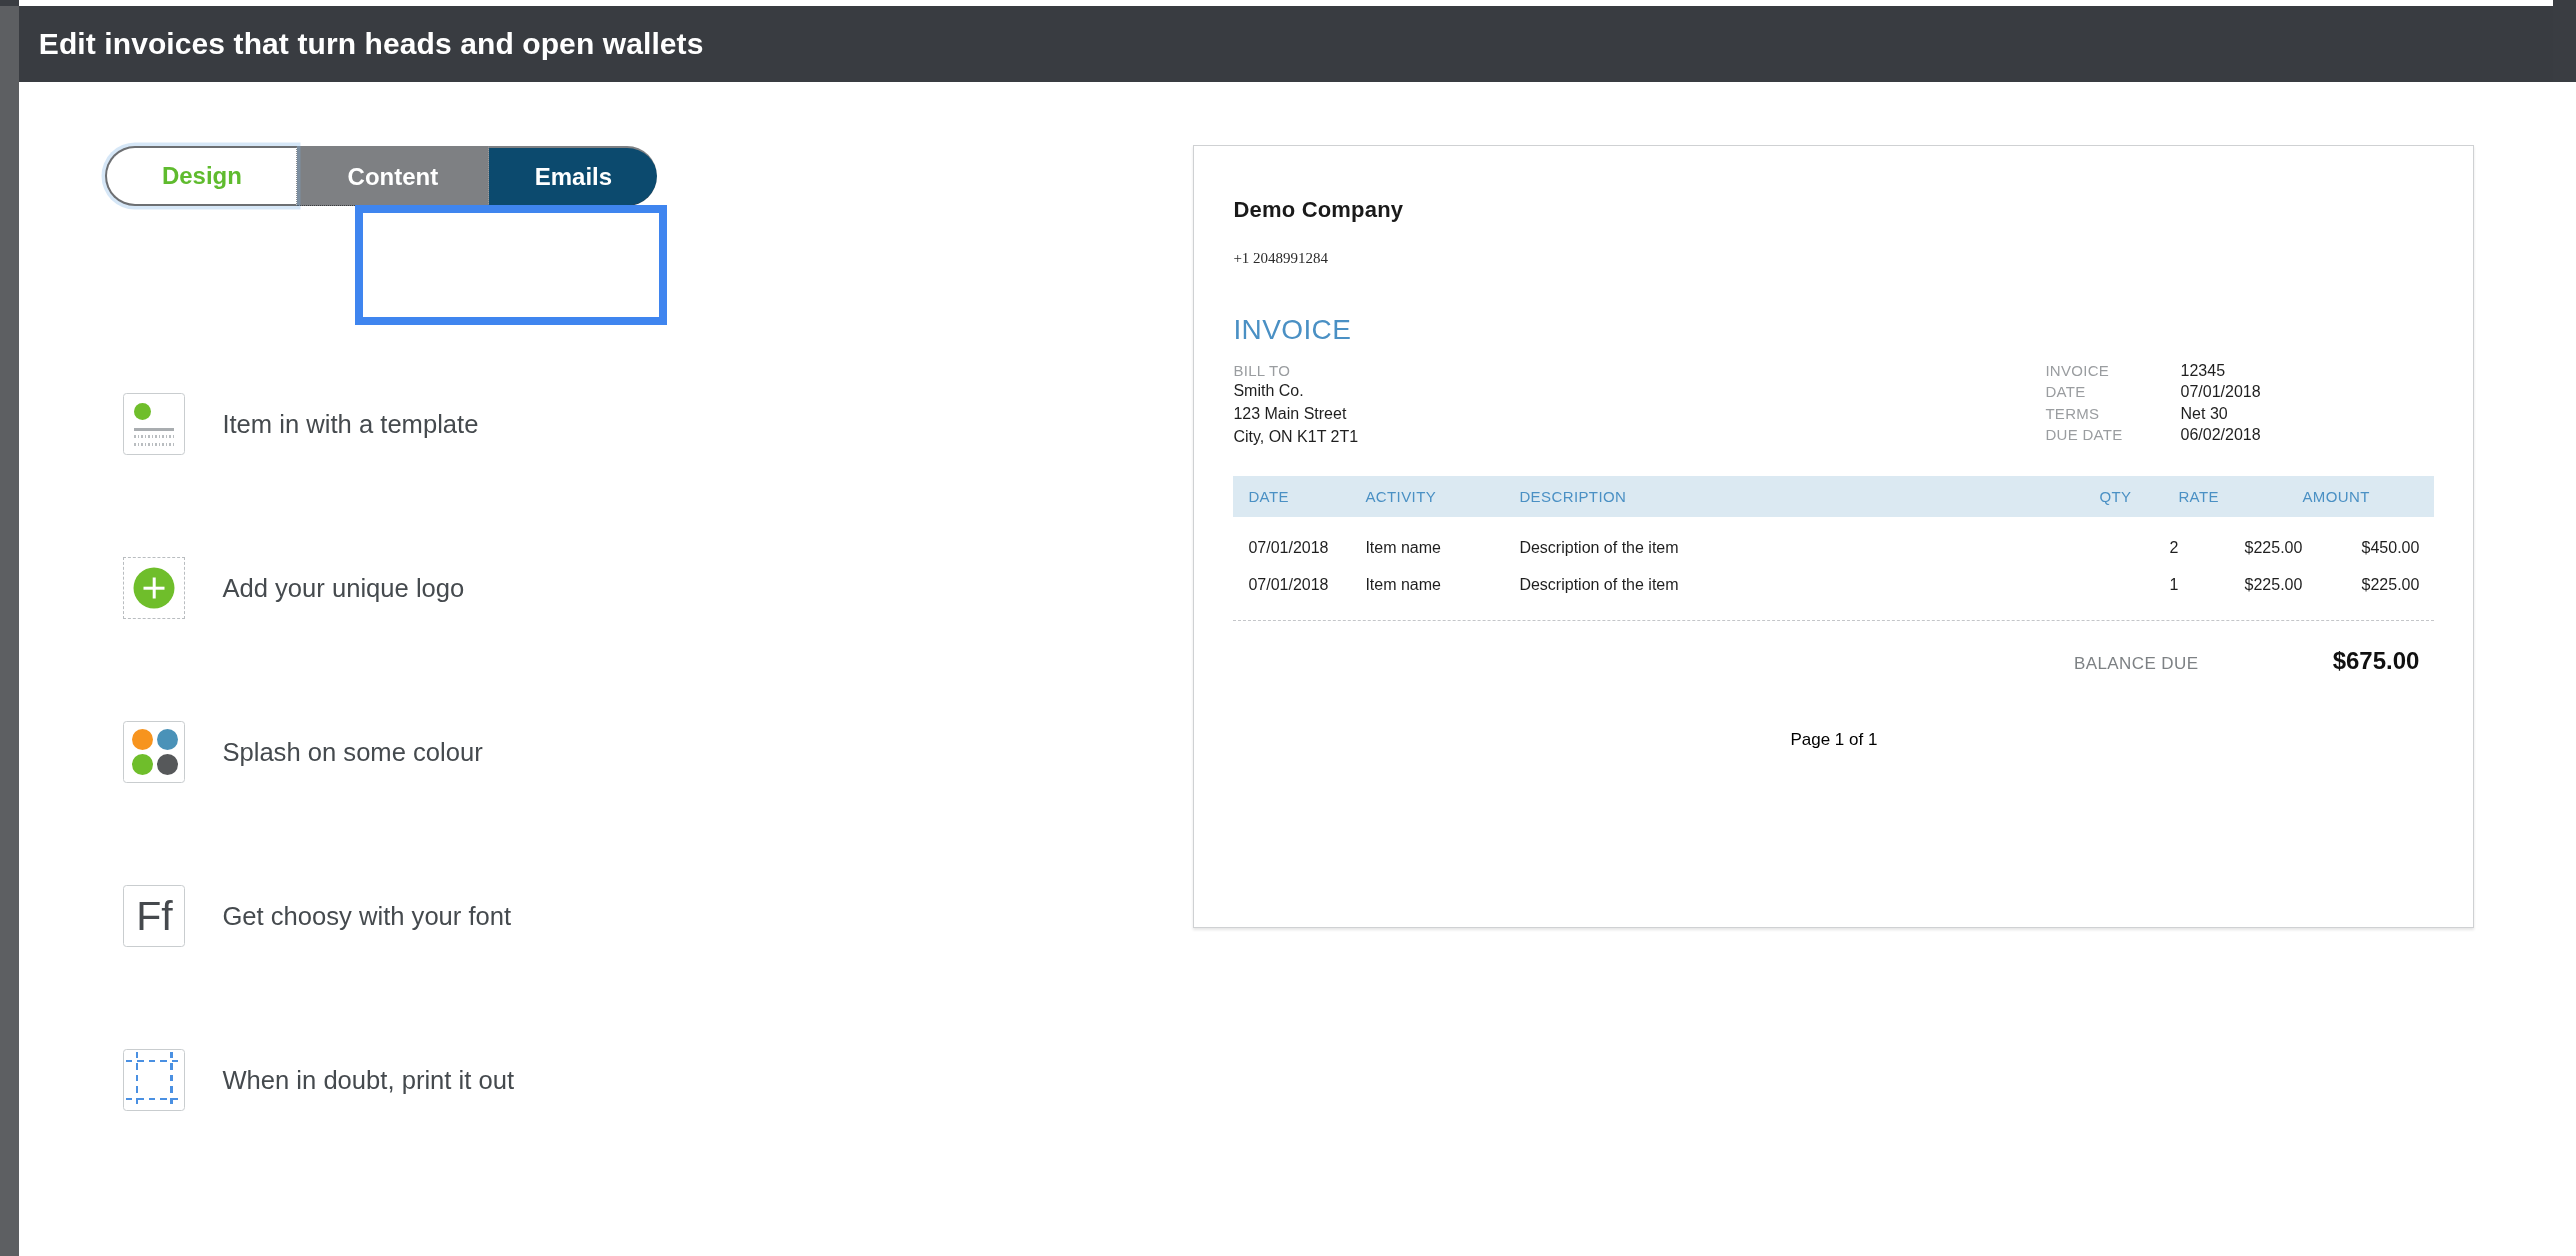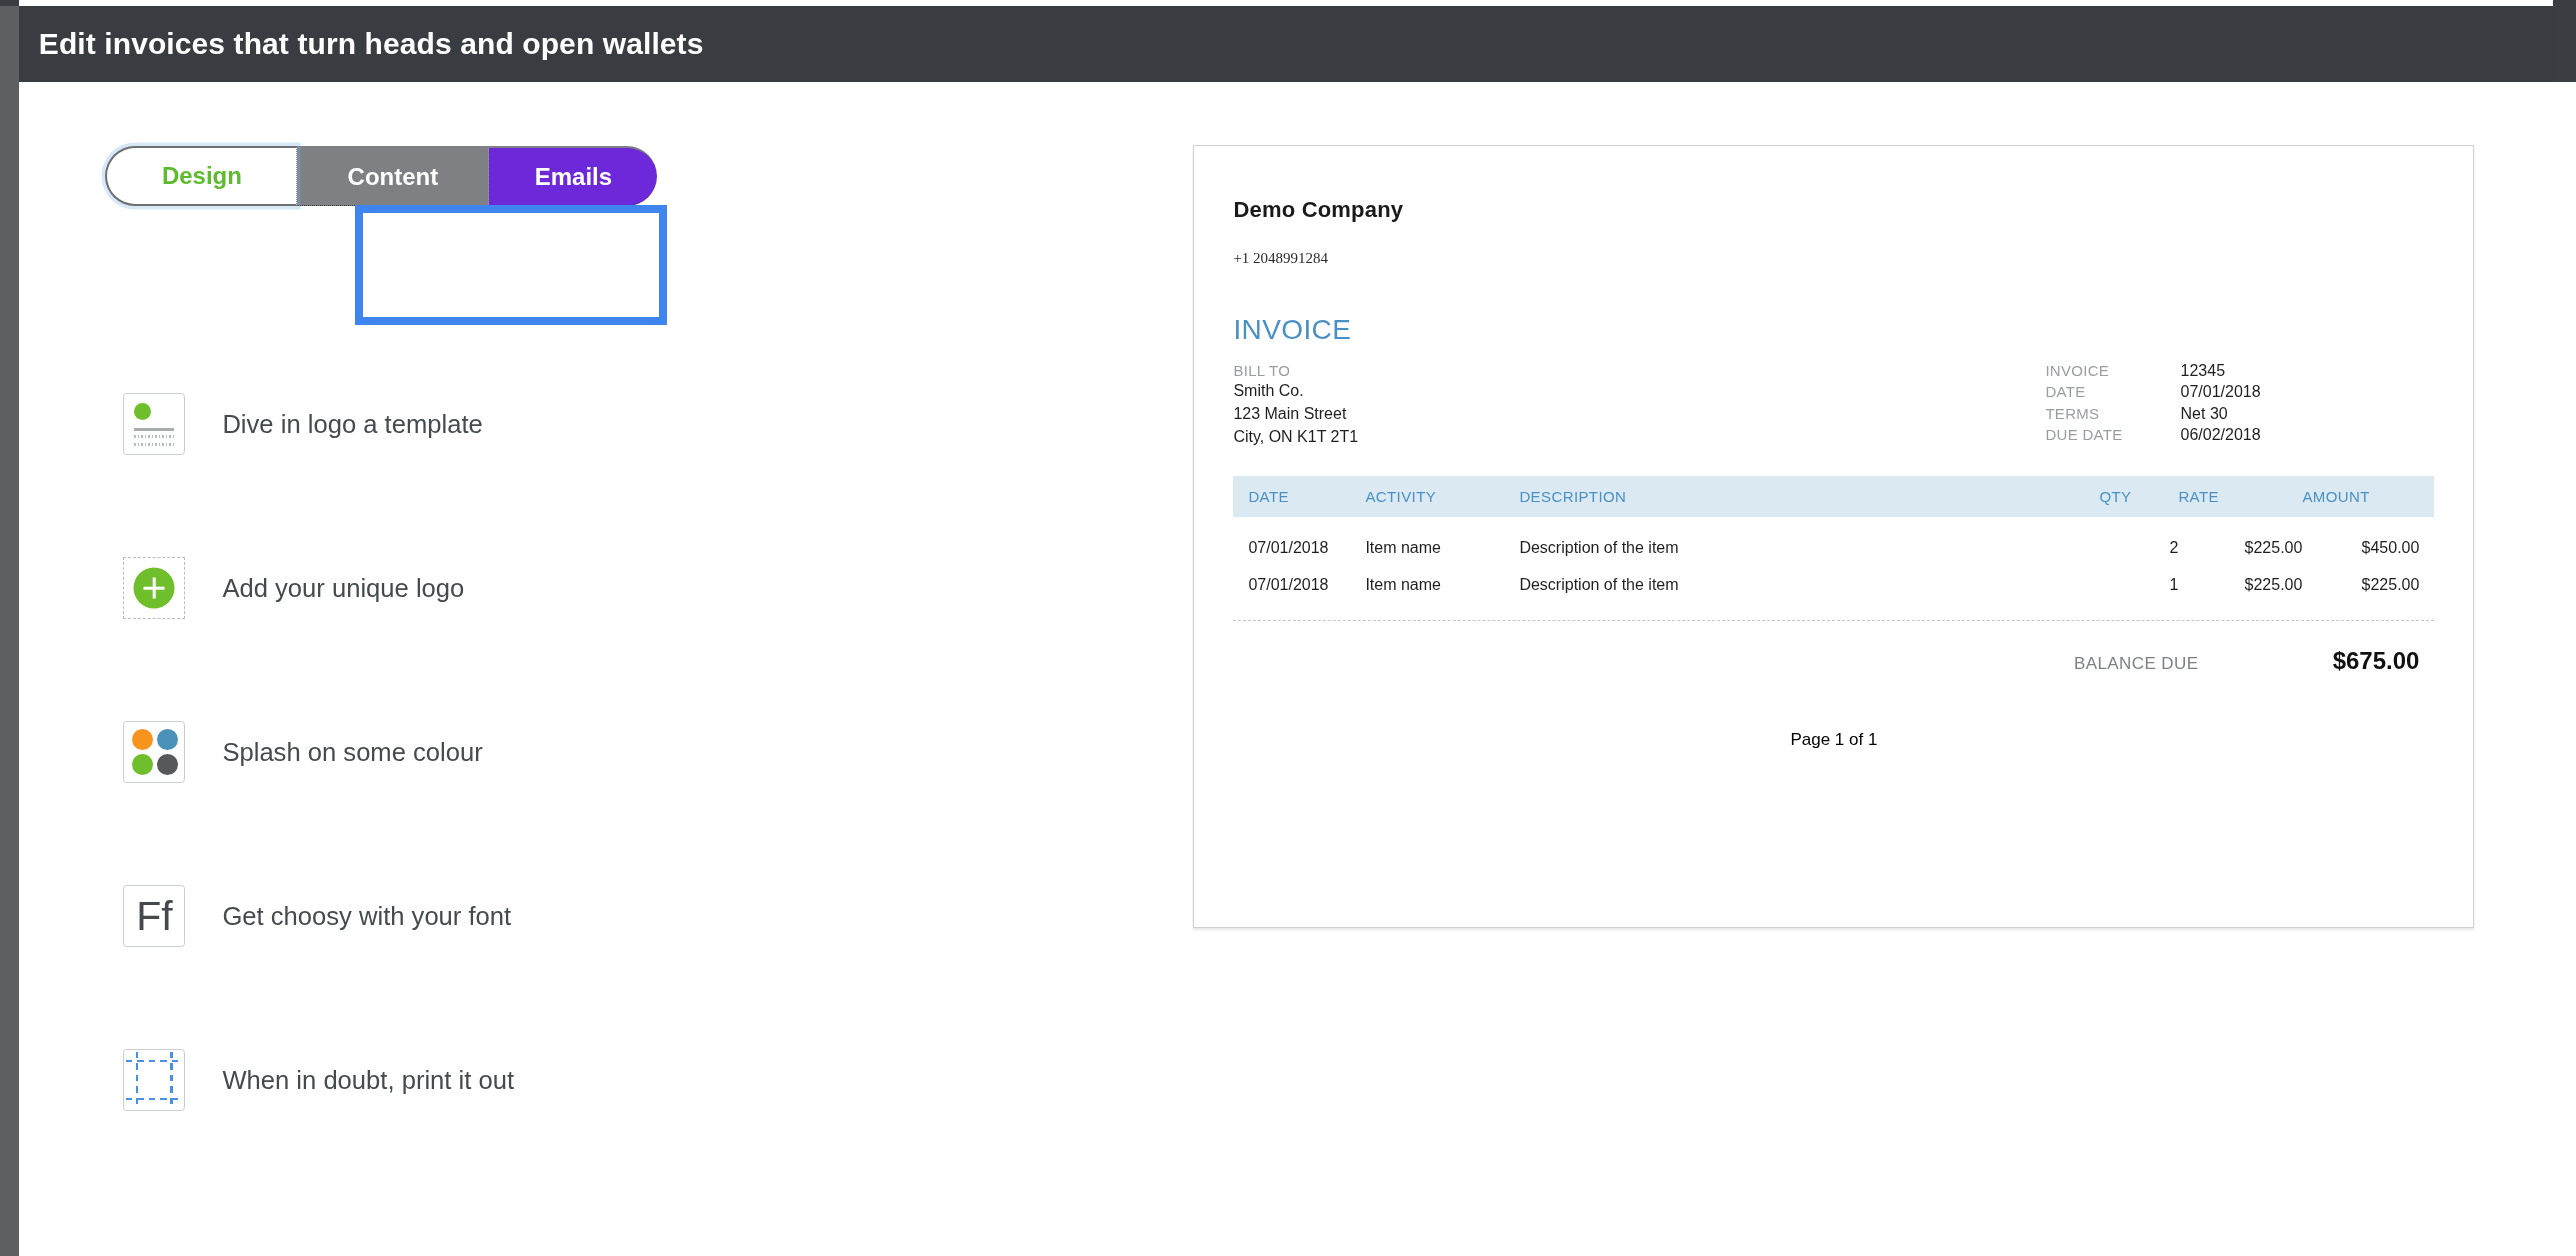--- a/index.html
+++ b/index.html
@@ -103,21 +103,21 @@
     width: 192px;
     background: #7e8083;
     color: #ffffff;
     border-top: 2.6px solid #7e8083;
     border-bottom: 0.9px dotted #3b3d40;
     border-right: 0.9px dotted #9b9da0;
     position: relative; z-index: 1;
   }
   #tab-emails {
     width: 168px;
-    background: #6d28d9;
+    background: #0c4a6e;
     color: #ffffff;
     border-top: 2.6px solid #7e8083;
     border-bottom: 0.9px dotted #3b3d40;
     border-radius: 0 30px 30px 0;
   }
 
   
   #content-tab-highlight {
     position: absolute;
     left: 336px; top: 123px;
@@ -356,21 +356,21 @@
 
   <div id="options-list">
 
     <div class="option-row">
       <div class="option-icon ic-template">
         <span class="dot"></span>
         <span class="ln ln1"></span>
         <span class="ln ln2"></span>
         <span class="ln ln3"></span>
       </div>
-      <div class="option-label">Dive in logo a template</div>
+      <div class="option-label">Item in with a template</div>
     </div>
 
     <div class="option-row">
       <div class="option-icon ic-logo">
         <span class="plus-circle"></span>
         <span class="plus-h"></span>
         <span class="plus-v"></span>
       </div>
       <div class="option-label">Add your unique logo</div>
     </div>

